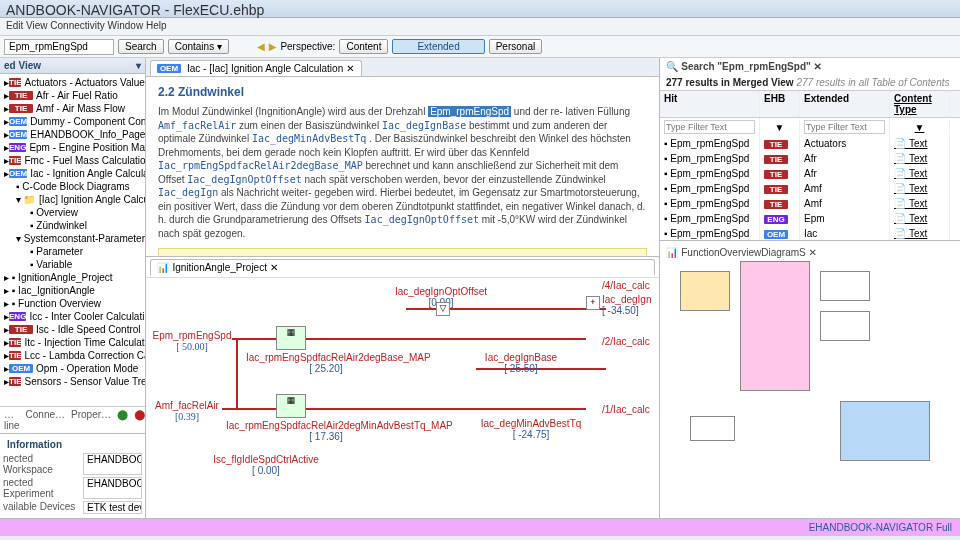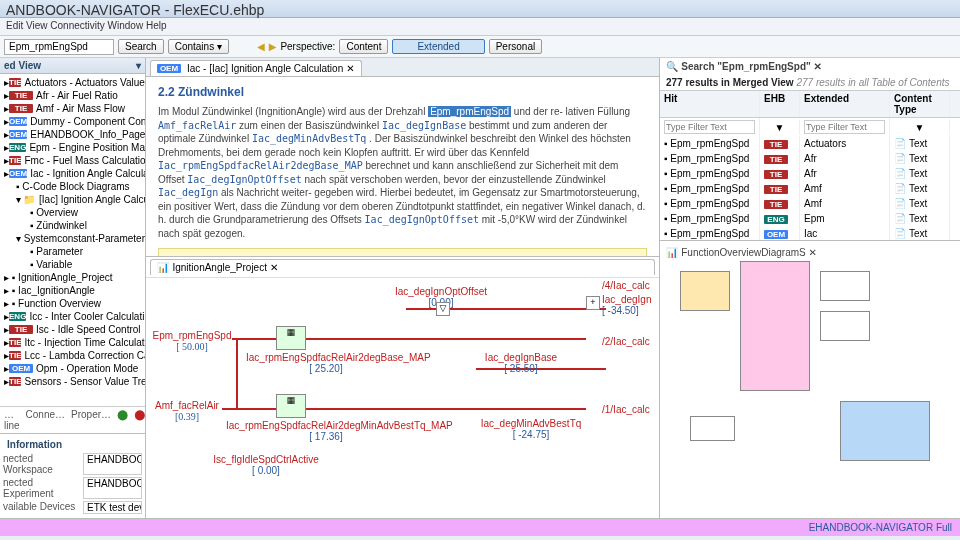--- a/index.html
+++ b/index.html
@@ -12,21 +12,21 @@
 .toolbar .btn { border: 1px solid #999; background: linear-gradient(#fff,#e8e8e8); padding: 1px 6px; border-radius: 2px; }
 .toolbar .sel { border: 1px solid #3a7ac0; background: #cfe3f7; padding: 1px 24px; border-radius: 2px; color: #1a4a80; }
 .main { display: flex; height: 460px; }
 .left { width: 146px; display: flex; flex-direction: column; border-right: 1px solid #bbb; background: #fff; }
 .pane-title { background: linear-gradient(#e8eef5,#d6e0ec); padding: 2px 4px; font-weight: bold; color: #2a4a6a; border-bottom: 1px solid #bbb; display:flex; justify-content:space-between; }
 .tree { flex: 1; overflow: auto; padding: 2px; }
 .tree-item { display: flex; align-items: center; padding: 1px 2px; white-space: nowrap; }
 .tag { display: inline-block; width: 24px; text-align: center; color: #fff; font-size: 8px; font-weight: bold; margin-right: 3px; border-radius: 1px; }
 .tag.TIE { background: #b02a2a; }
 .tag.OEM { background: #3b82f6; }
-.tag.ENG { background: #0f766e; }
+.tag.ENG { background: #6d28d9; }
 .tree .sub { padding-left: 14px; }
 .tree .sub2 { padding-left: 28px; }
 .info { border-top: 1px solid #bbb; padding: 3px; }
 .info-row { display: flex; padding: 1px 0; }
 .info-row .lbl { width: 80px; color: #555; }
 .info-row .val { border: 1px solid #ccc; padding: 0 3px; flex: 1; background: #fff; white-space: nowrap; overflow: hidden; }
 .center { flex: 1; display: flex; flex-direction: column; background: #fff; border-right: 1px solid #bbb; }
 .tabs { display: flex; background: #e8eef4; border-bottom: 1px solid #bbb; padding: 2px 4px 0; gap: 4px; }
 .tab { background: #fff; border: 1px solid #bbb; border-bottom: none; padding: 2px 6px; border-radius: 3px 3px 0 0; display: flex; align-items: center; gap: 3px; }
 .doc { padding: 8px 12px; overflow: auto; flex: 0 0 180px; border-bottom: 1px solid #bbb; position: relative; }
@@ -47,21 +47,21 @@
 .search-sub { padding: 2px 6px; color: #666; }
 .search-sub b { color: #222; }
 .search-sub i { color: #888; font-style: italic; }
 .results { border-top: 1px solid #ccc; overflow: auto; flex: 0 0 150px; }
 .res-head { display: flex; background: #f0f4f8; border-bottom: 1px solid #ccc; font-weight: bold; }
 .res-head > div, .res-row > div { padding: 2px 4px; border-right: 1px solid #eee; }
 .res-row { display: flex; align-items: center; }
 .col-hit { width: 100px; }
 .col-ehb { width: 40px; }
 .col-ctx { width: 90px; }
-.col-ct { width: 60px; }
+.col-ct { width: 60px; text-decoration: underline; }
 .fov { flex: 1; border-top: 1px solid #bbb; padding: 4px; position: relative; }
 .fov-title { color: #444; padding: 2px; }
 .fov-box { position: absolute; border: 1px solid #888; font-size: 7px; }
 .statusbar { height: 18px; background: #f0abfc; border-top: 1px solid #bbb; display: flex; justify-content: flex-end; align-items: center; padding: 0 8px; color: #2a5aa0; }
 .filter-input { border: 1px solid #ccc; width: 100%; padding: 1px; font-size: 9px; color: #999; }
 .mini-tabs { display:flex; gap:6px; padding:2px 4px; border-top:1px solid #ccc; font-size:9px; color:#555; }
 </style>
 </head>
 <body>
 

